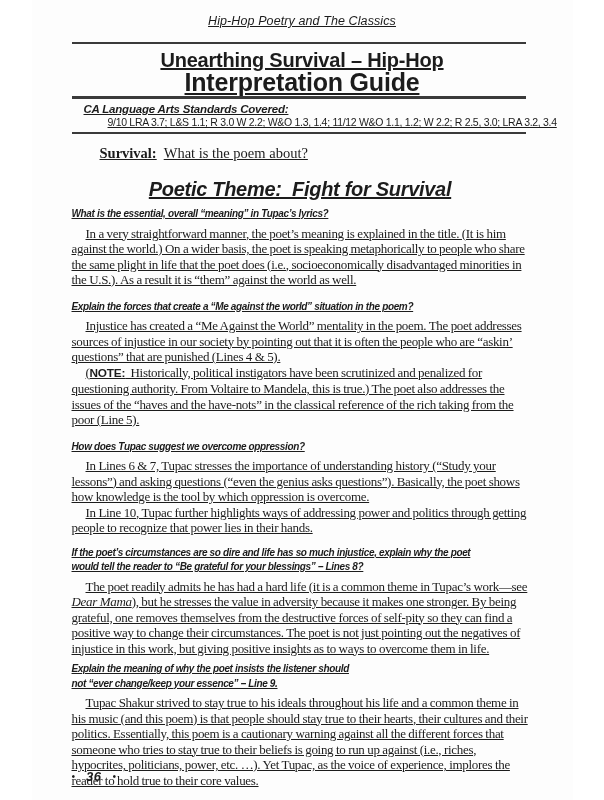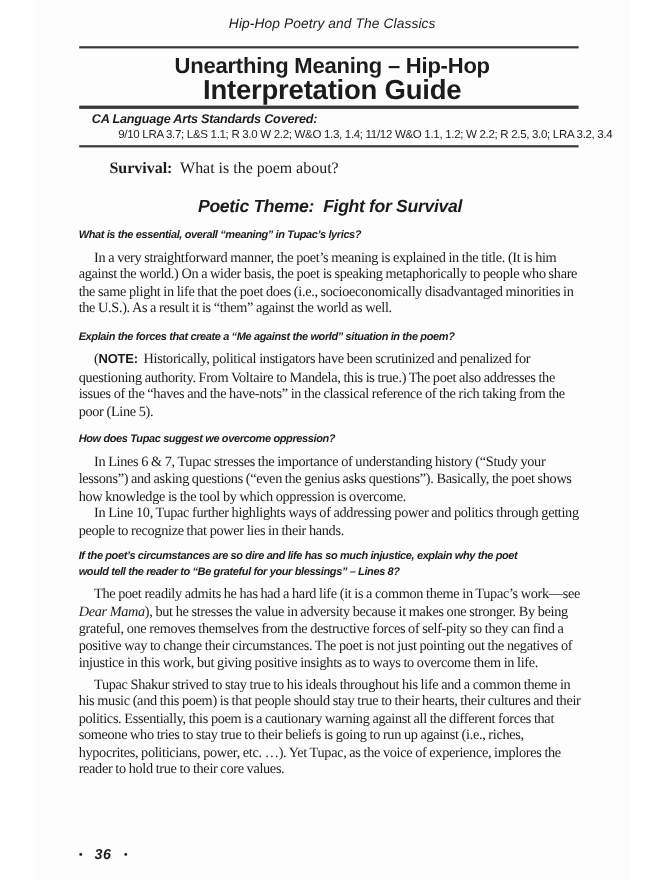--- a/index.html
+++ b/index.html
@@ -5,20 +5,21 @@
   html, body { margin: 0; padding: 0; background: #ffffff; }
   .page {
     position: relative;
     width: 541px;
     height: 800px;
     margin: 0 auto;
     background: #fdfdfd;
     color: var(--ink, #1c1c1c);
     font-family: "Liberation Serif", serif;
     overflow: hidden;
+    text-decoration: underline;
   }
   .content { padding: 0 44px 0 40px; }
 
   .running-head {
     padding-top: 14px;
     text-align: center;
     font-family: "Liberation Sans", sans-serif;
     font-style: italic;
     font-size: 12.5px;
     line-height: 15px;
@@ -60,21 +61,21 @@
   .meaning-line { margin: 11px 0 0 28px; font-size: 14.5px; line-height: 16px; }
   .meaning-label { font-weight: bold; }
   .meaning-text { margin-left: 7px; }
 
   .theme-heading {
     margin-top: 18px;
     text-align: center;
     font-family: "Liberation Sans", sans-serif;
     font-weight: bold;
     font-style: italic;
-    font-size: 16px;
+    font-size: 20px;
     line-height: 20px;
     letter-spacing: -0.3px;
   }
 
   .section .question {
     margin-top: 12px;
     font-family: "Liberation Sans", sans-serif;
     font-weight: bold;
     font-style: italic;
     font-size: 10px;
@@ -116,21 +117,21 @@
   .footer .bullet { font-size: 10px; vertical-align: 1px; }
   .footer .page-num { font-weight: bold; margin: 18px 11px; letter-spacing: 0.5px; }
 </style>
 </head>
 <body>
 
 <div class="page">
   <div class="running-head">Hip-Hop Poetry and The Classics</div>
   <div class="rule rule-top"></div>
 
-  <div class="title-line1">Unearthing Meaning – Hip-Hop</div>
+  <div class="title-line1">Unearthing Survival – Hip-Hop</div>
   <div class="title-line2">Interpretation Guide</div>
   <div class="rule rule-title"></div>
 
   <div class="content">
     <div class="standards-label">CA Language Arts Standards Covered:</div>
     <div class="standards-text">9/10 LRA 3.7; L&amp;S 1.1; R 3.0 W 2.2; W&amp;O 1.3, 1.4; 11/12 W&amp;O 1.1, 1.2; W 2.2; R 2.5, 3.0; LRA 3.2, 3.4</div>
   </div>
   <div class="rule rule-standards"></div>
 
   <div class="content">
@@ -140,32 +141,34 @@
 
     <div class="theme-heading">Poetic Theme:&nbsp; Fight for Survival</div>
 
     <div id="sections">
         <section class="section">
           <div class="question">What is the essential, overall “meaning” in Tupac’s lyrics?</div>
           <p class="body-para"><span>In a very straightforward manner, the poet’s meaning is explained in the title. (It is him against the world.) On a wider basis, the poet is speaking metaphorically to people who share the same plight in life that the poet does (i.e., socioeconomically disadvantaged minorities in the U.S.). As a result it is “them” against the world as well.</span></p>
         </section>
         <section class="section">
           <div class="question">Explain the forces that create a “Me against the world” situation in the poem?</div>
+          <p class="body-para"><span>Injustice has created a “Me Against the World” mentality in the poem. The poet addresses sources of injustice in our society by pointing out that it is often the people who are “askin’ questions” that are punished (Lines 4 &amp; 5).</span></p>
           <p class="body-para"><span>(</span><span class="seg-b">NOTE:</span><span>&nbsp; Historically, political instigators have been scrutinized and penalized for questioning authority. From Voltaire to Mandela, this is true.) The poet also addresses the issues of the “haves and the have-nots” in the classical reference of the rich taking from the poor (Line 5).</span></p>
         </section>
         <section class="section">
           <div class="question">How does Tupac suggest we overcome oppression?</div>
           <p class="body-para"><span>In Lines 6 &amp; 7, Tupac stresses the importance of understanding history (“Study your lessons”) and asking questions (“even the genius asks questions”). Basically, the poet shows how knowledge is the tool by which oppression is overcome.</span></p>
           <p class="body-para"><span>In Line 10, Tupac further highlights ways of addressing power and politics through getting people to recognize that power lies in their hands.</span></p>
         </section>
         <section class="section">
           <div class="question">If the poet’s circumstances are so dire and life has so much injustice, explain why the poet<br>would tell the reader to “Be grateful for your blessings” – Lines 8?</div>
           <p class="body-para"><span>The poet readily admits he has had a hard life (it is a common theme in Tupac’s work—see </span><span class="seg-i">Dear Mama</span><span>), but he stresses the value in adversity because it makes one stronger. By being grateful, one removes themselves from the destructive forces of self-pity so they can find a positive way to change their circumstances. The poet is not just pointing out the negatives of injustice in this work, but giving positive insights as to ways to overcome them in life.</span></p>
         </section>
         <section class="section">
+          <div class="question">Explain the meaning of why the poet insists the listener should<br>not “ever change/keep your essence” – Line 9.</div>
           <p class="body-para"><span>Tupac Shakur strived to stay true to his ideals throughout his life and a common theme in his music (and this poem) is that people should stay true to their hearts, their cultures and their politics. Essentially, this poem is a cautionary warning against all the different forces that someone who tries to stay true to their beliefs is going to run up against (i.e., riches, hypocrites, politicians, power, etc. …). Yet Tupac, as the voice of experience, implores the reader to hold true to their core values.</span></p>
         </section>
       </div>
   </div>
 
   <div class="footer">
     <span class="bullet">•</span><span class="page-num">36</span><span class="bullet">•</span>
   </div>
 </div>
 

